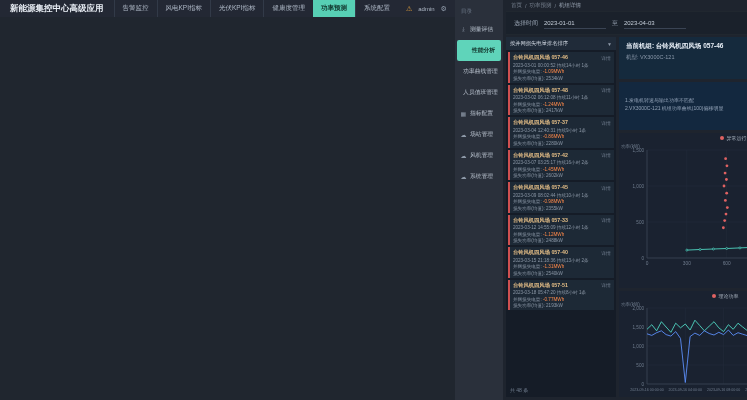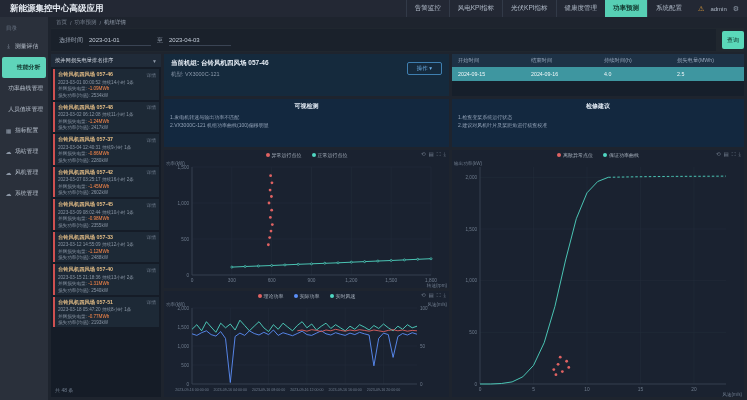--- a/index.html
+++ b/index.html
@@ -1,18 +1,18 @@
 <!DOCTYPE html>
 <html><head>
 <meta charset="utf-8">
 <style>
   * { margin:0; padding:0; box-sizing:border-box; }
   html,body { width:747px; height:400px; overflow:hidden; background:#20262f;
     font-family:"Liberation Sans", sans-serif; }
-  .app { width:747px; height:400px; display:flex; flex-direction:column; }
+  .app { width:747px; height:400px; display:flex; flex-direction:row; }
 
   
   .hdr { height:17px; background:#232834; display:flex; align-items:center; flex:0 0 17px; }
   .hdr-title { color:#e8edf4; font-size:8.5px; font-weight:bold; padding:0 10px; white-space:nowrap; }
   .hdr-nav { margin-left:auto; display:flex; align-items:center; height:100%; }
   .hdr-tab { color:#aeb8c6; font-size:6.5px; padding:0 8px; height:100%; display:flex; align-items:center; border-left:1px solid #323a48; cursor:pointer; white-space:nowrap; }
   .hdr-tab.active { background:#57cfb4; color:#11352c; font-weight:bold; border-left:none; }
   .hdr-right { display:flex; align-items:center; gap:6px; padding:0 8px; }
   .warn-ico { color:#e8a33c; font-size:7px; }
   .hdr-user { color:#aeb8c6; font-size:6px; }

